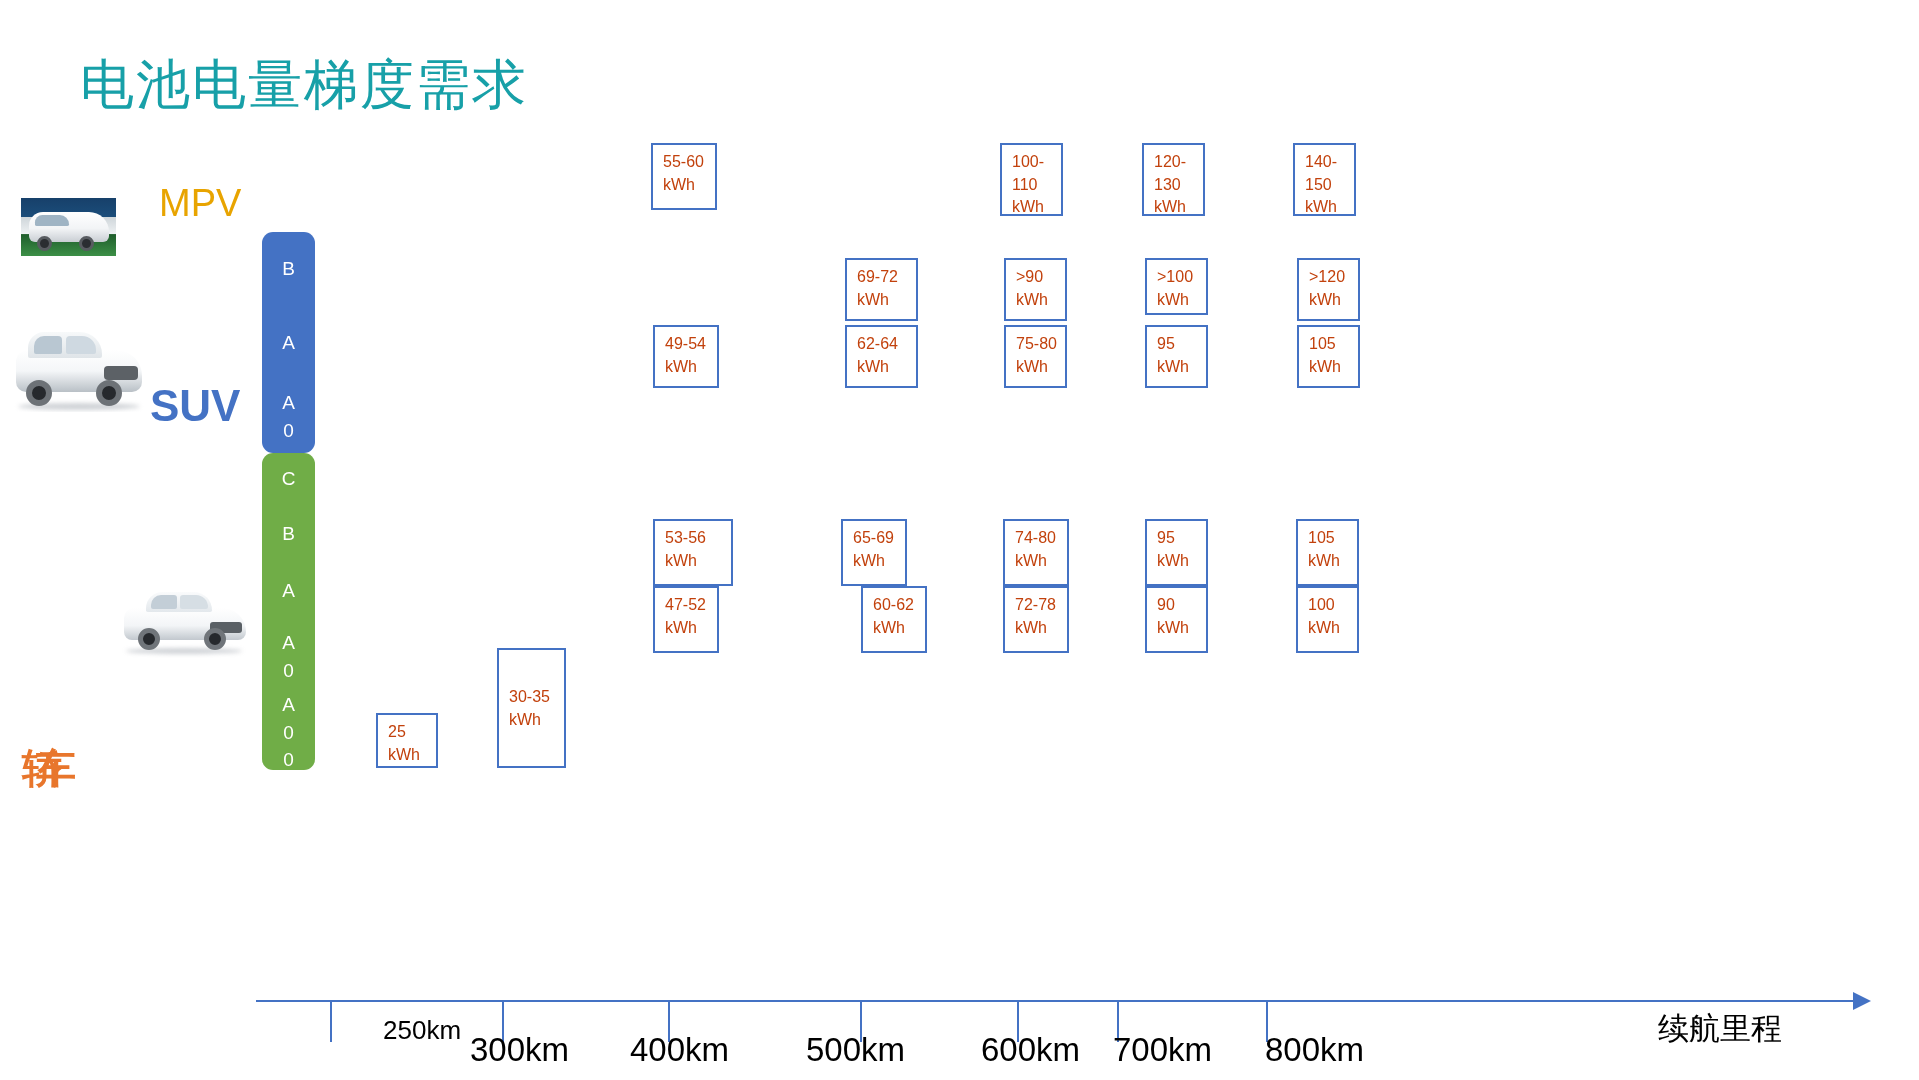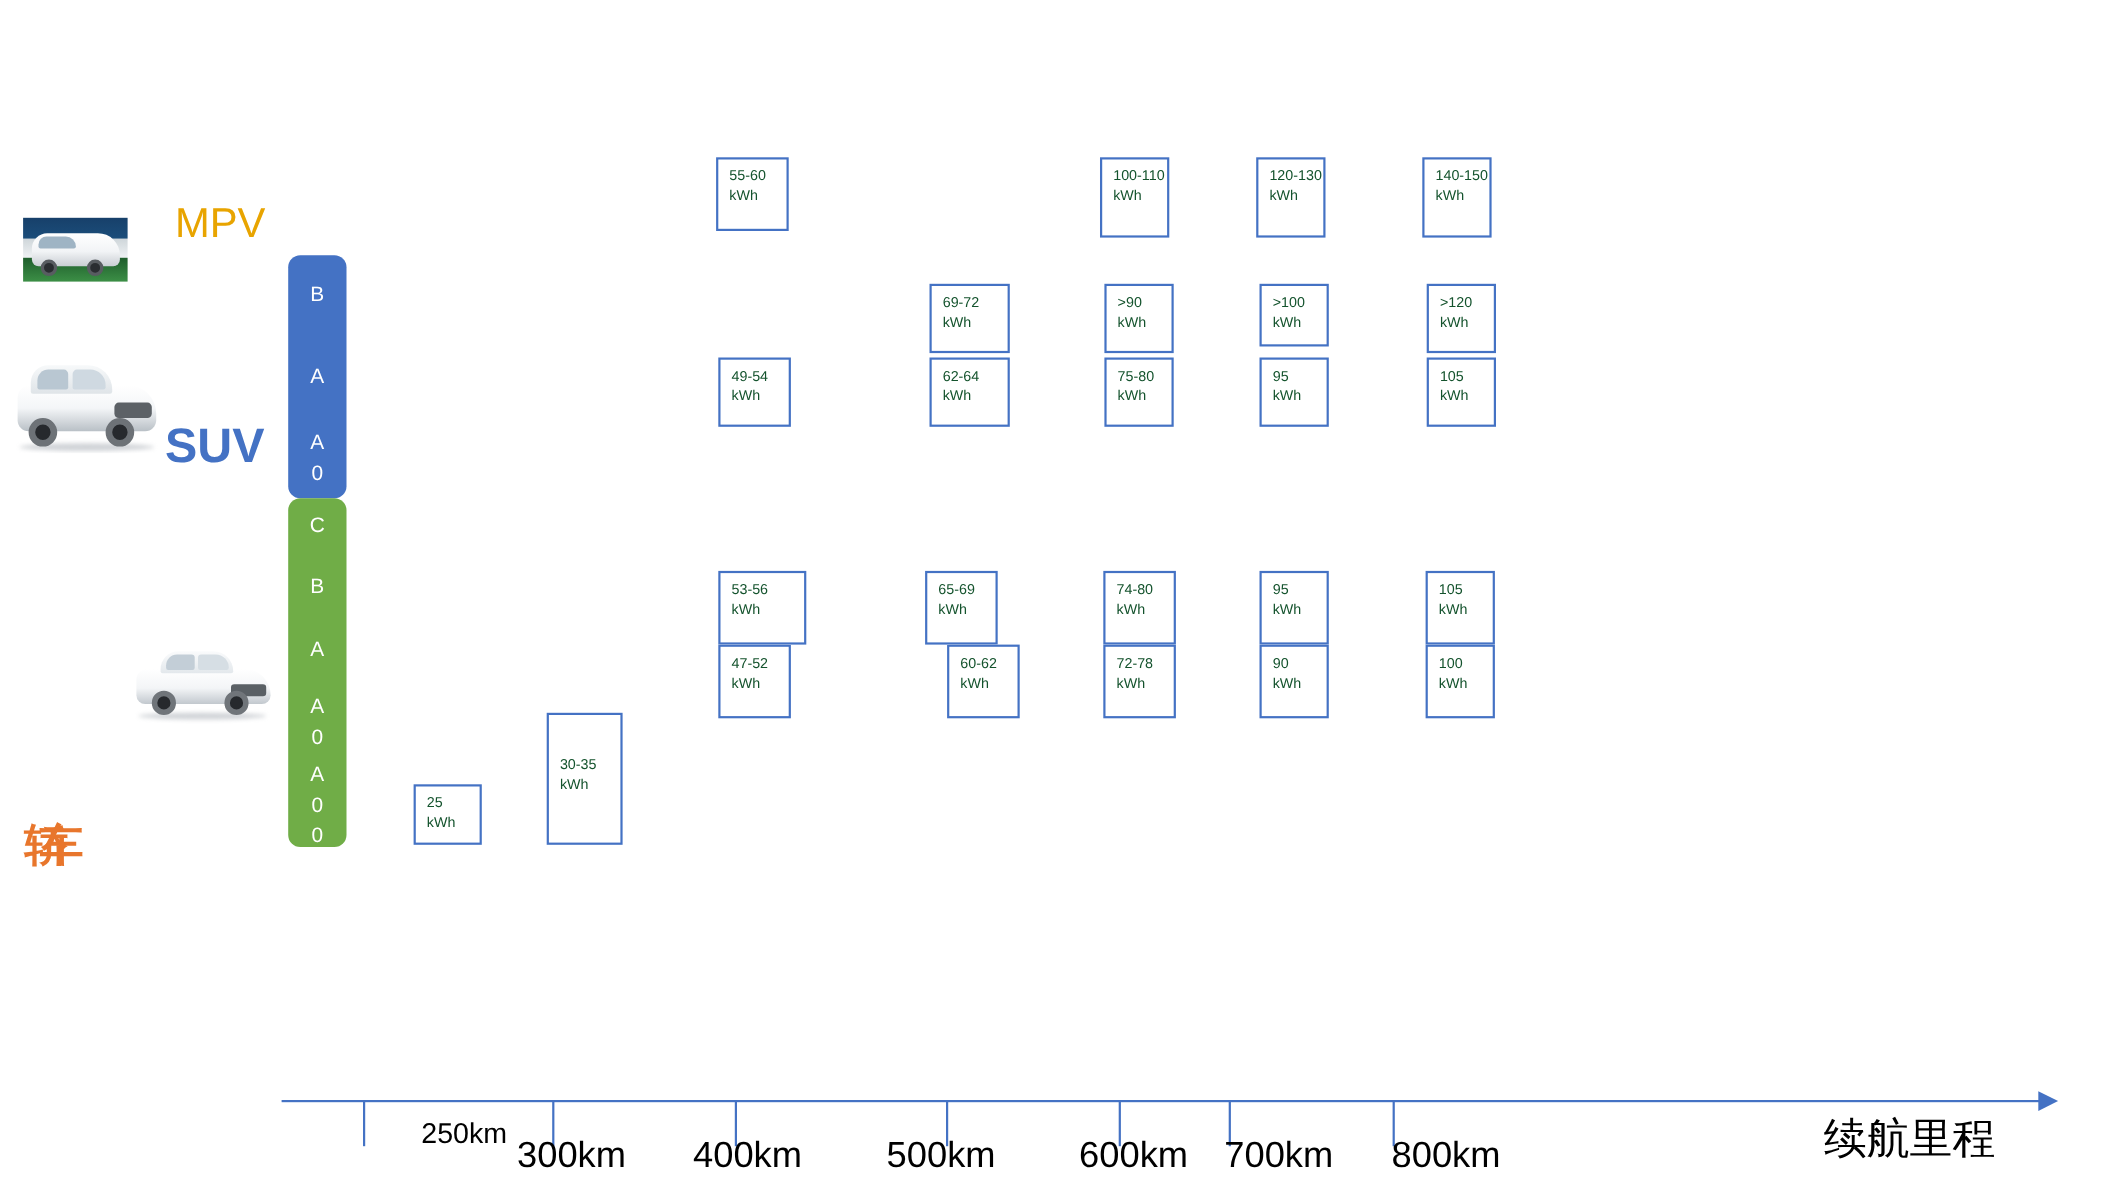--- a/index.html
+++ b/index.html
@@ -73,39 +73,40 @@
   .seg{
     position:absolute;left:0;width:53px;color:#ffffff;font-size:19px;
     display:flex;flex-direction:column;align-items:center;justify-content:center;
     line-height:1.45;box-sizing:border-box;
   }
   .seg .ch{display:block;}
 
   
   .box{
     position:absolute;border:2px solid #4472C4;background:#ffffff;box-sizing:border-box;
-    color:#14532d;font-size:13px;line-height:1.42;padding:6px 0 0 10px;
+    color:#c2410c;font-size:16px;line-height:1.42;padding:6px 0 0 10px;
   }
   .box span{display:block;}
 
   
   .axis-line{position:absolute;left:256px;top:1000px;width:1600px;height:0;border-top:2px solid #4472C4;}
   .axis-arrow{position:absolute;left:1853px;top:992px;width:0;height:0;
     border-top:9px solid transparent;border-bottom:9px solid transparent;border-left:18px solid #4472C4;}
   .tick{position:absolute;width:0;border-left:2px solid #4472C4;}
   .xlab{position:absolute;color:#000000;white-space:nowrap;}
   .xlab-250{font-size:26px;}
   .xlab-big{font-size:33px;}
-  .axis-title{position:absolute;left:1658px;top:1008px;font-size:39px;color:#000000;white-space:nowrap;}
+  .axis-title{position:absolute;left:1658px;top:1008px;font-size:31px;color:#000000;white-space:nowrap;}
 </style>
 </head>
 <body>
 
 <div id="page">
 
+  <div class="title">电池电量梯度需求</div>
 
   <div class="photo photo-mpv">
     <div class="body"></div>
       <div class="glass"></div>
       <div class="w1"></div>
       <div class="w2"></div>
   </div>
   <div class="photo photo-suv">
     <div class="shadow"></div>
       <div class="body"></div>

